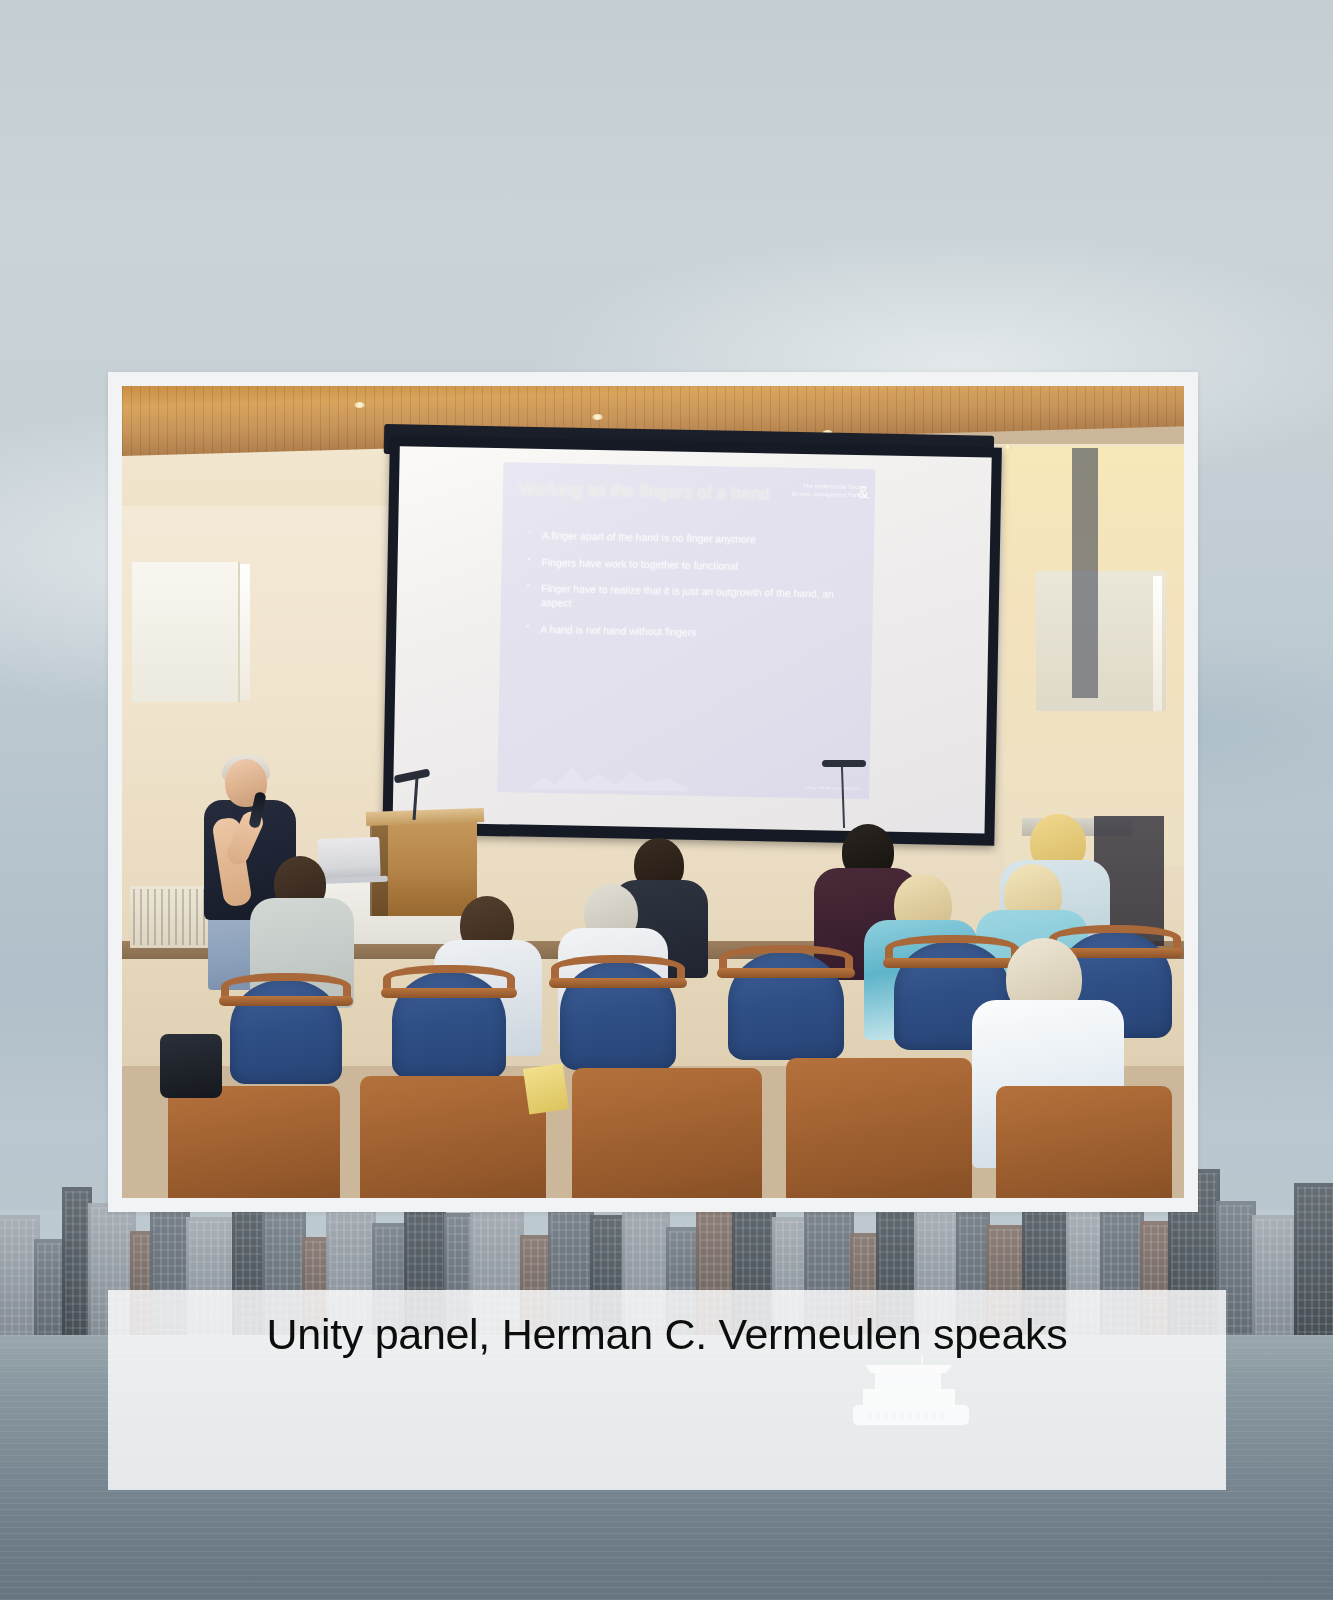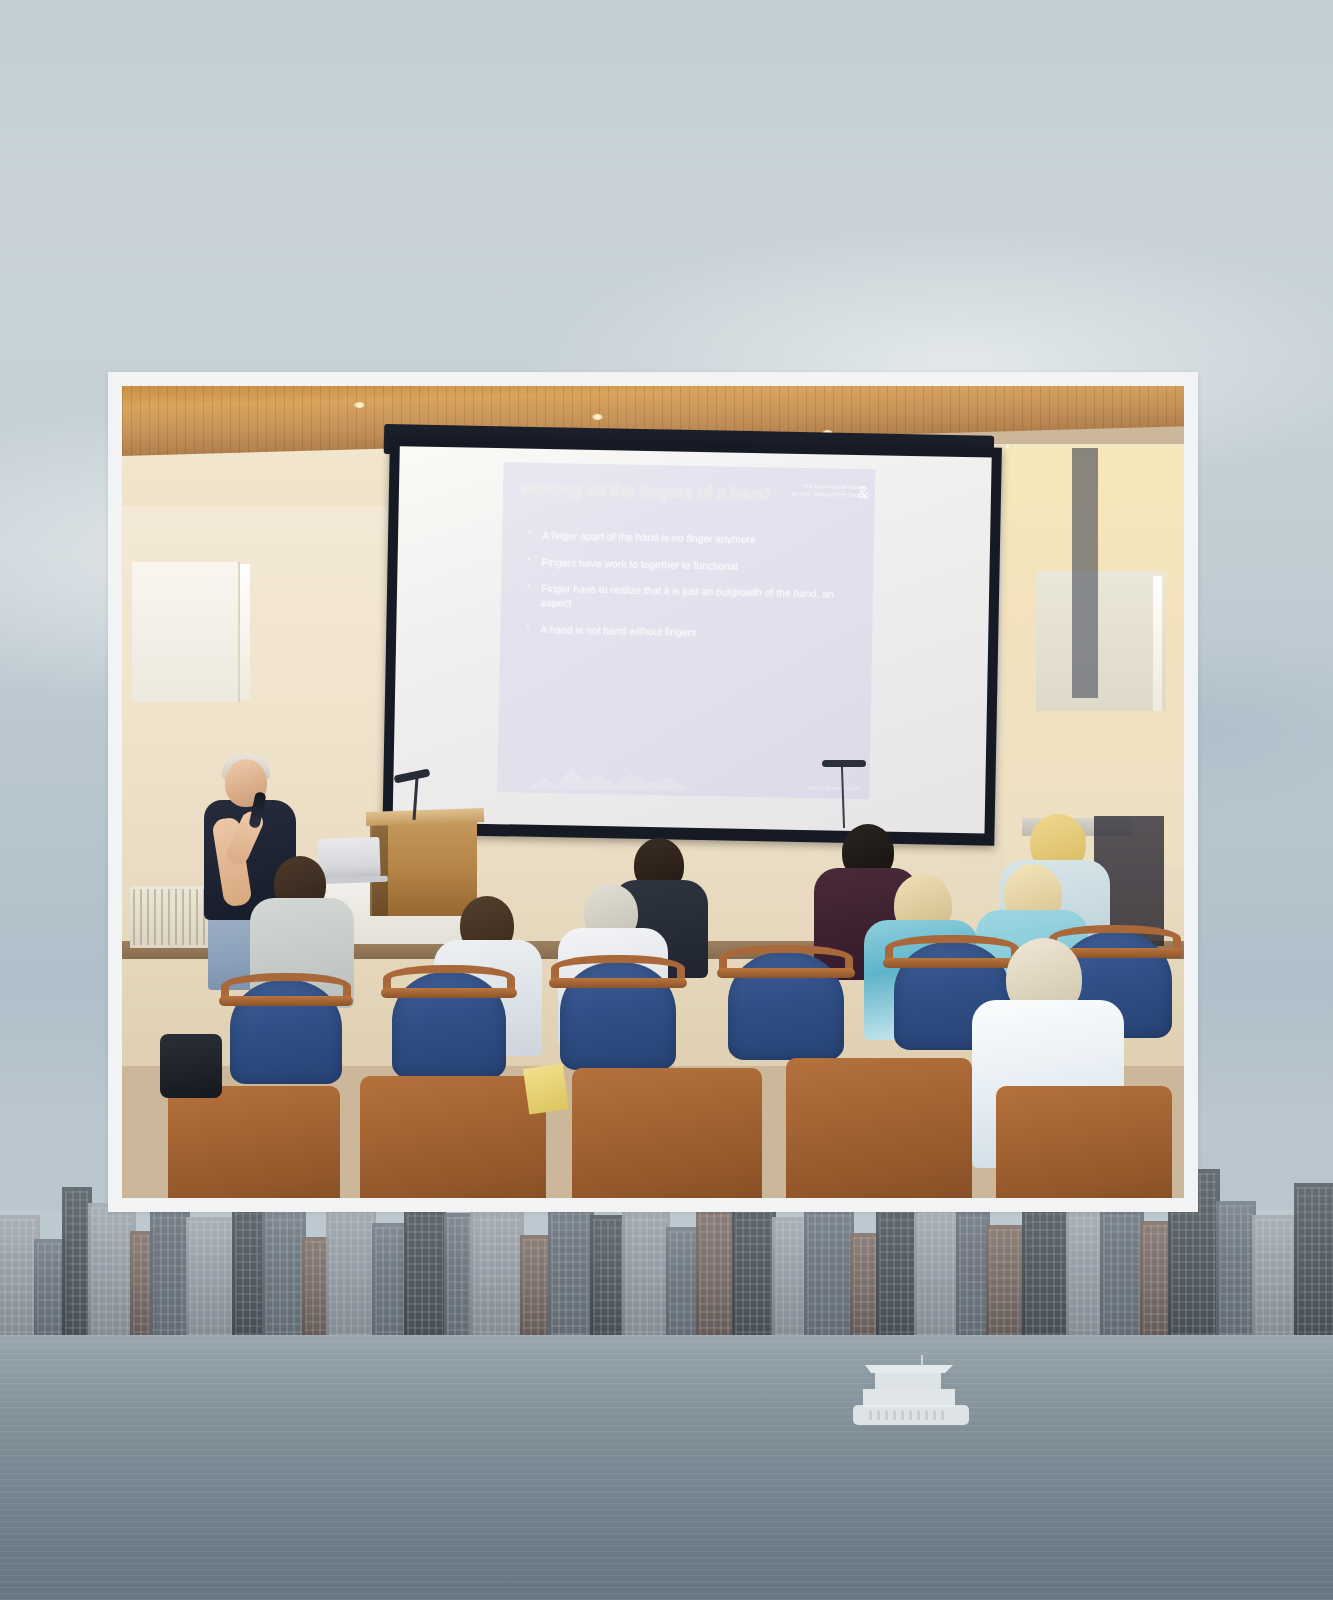--- a/index.html
+++ b/index.html
@@ -539,14 +539,17 @@
       <div class="chair-wood" style="left:874px; top:700px; width:176px; height:142px;"></div>
 
       <div style="position:absolute; left:38px; top:648px; width:62px; height:64px;
                   background:linear-gradient(170deg,#2b2f38,#15181e); border-radius:8px;"></div>
 
       <div style="position:absolute; left:404px; top:680px; width:40px; height:46px;
                   background:linear-gradient(170deg,#f2e08c,#dcc45f); transform:rotate(-8deg);"></div>
     </div>
   </div>
 
+  <div id="caption-bar">
+    <span id="caption-text">Unity panel, Herman C. Vermeulen speaks</span>
+  </div>
 
 </div>
 
 </body></html>

